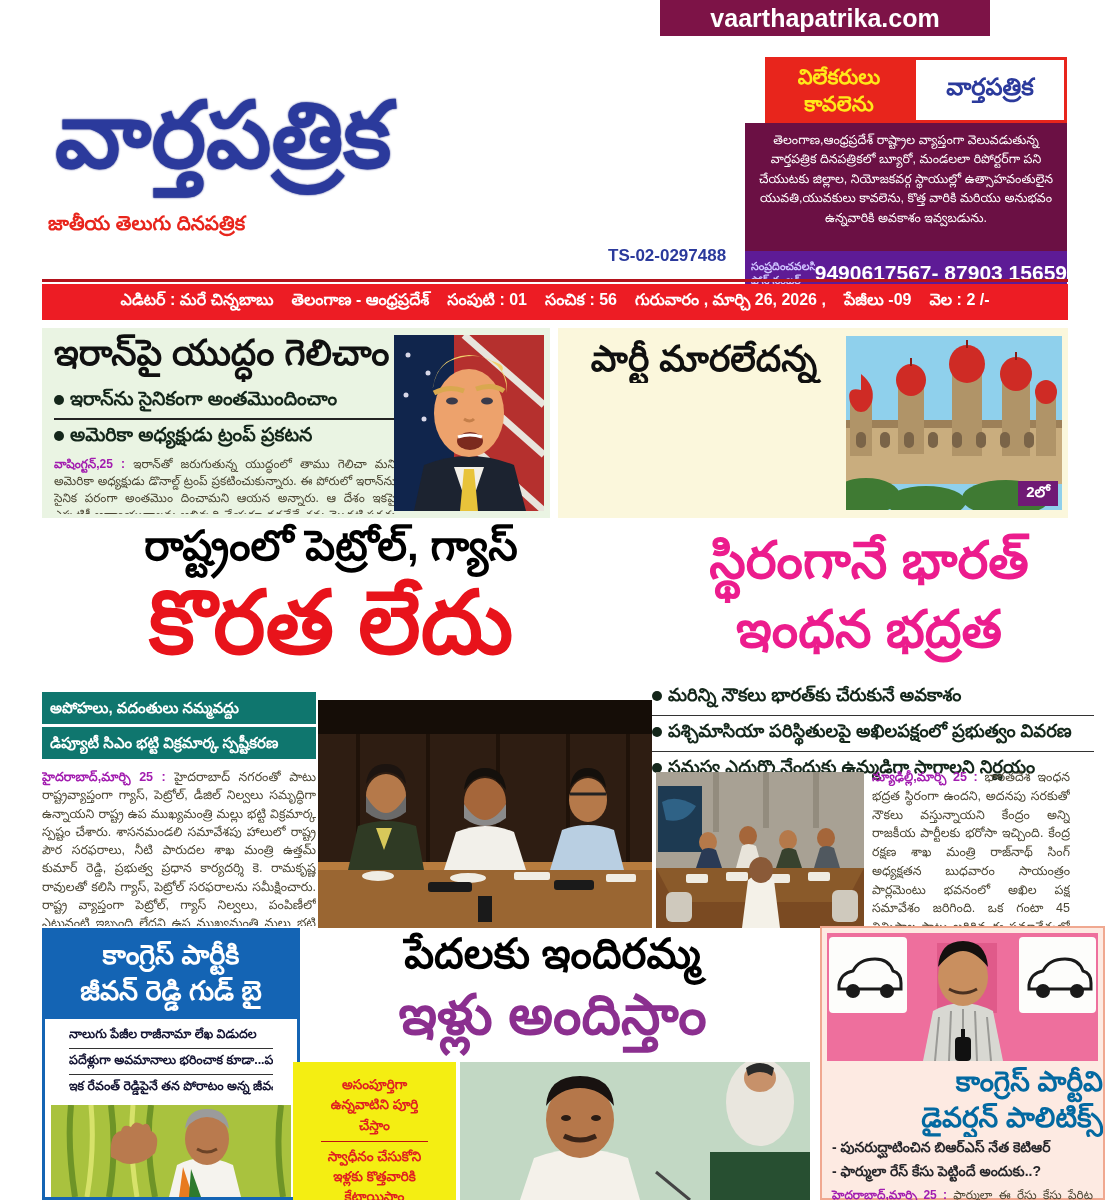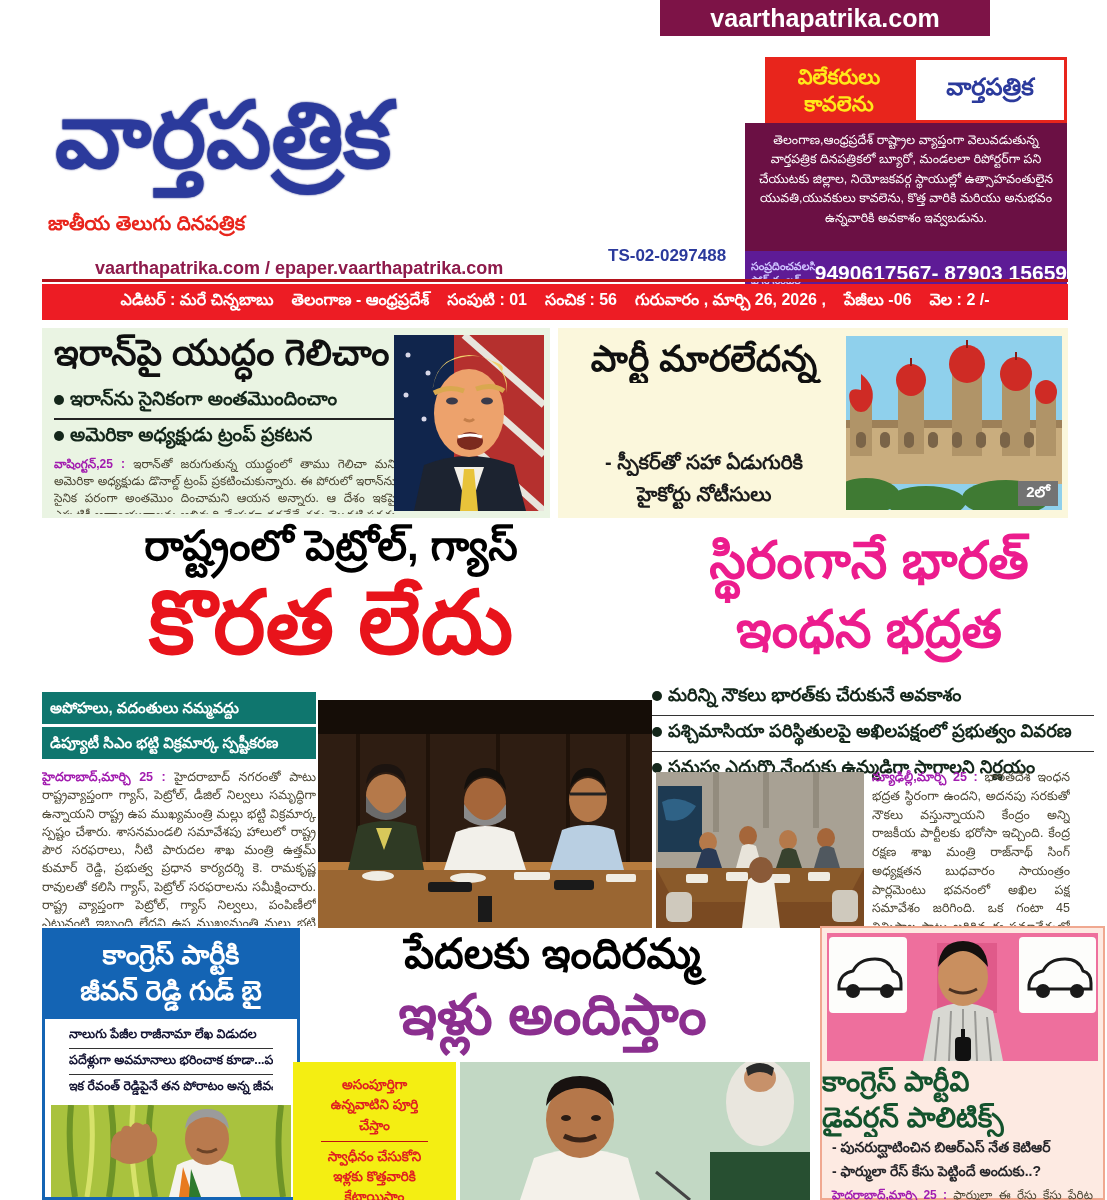--- a/index.html
+++ b/index.html
@@ -53,21 +53,21 @@
     color:#4c4734;text-align:justify;overflow:hidden;height:58px;}
   .dateline{font-weight:bold;color:#a21caf;}
 
   
   .mla{left:558px;top:328px;width:510px;height:190px;background:#fbf7dc;}
   .mla-headline{position:absolute;left:4px;top:8px;width:284px;text-align:center;font-size:36px;
     font-weight:bold;color:#101010;line-height:1.3;overflow:hidden;}
   .mla-sub{position:absolute;left:4px;top:118px;width:284px;text-align:center;font-size:20px;
     font-weight:bold;color:#1c1c1c;line-height:1.6;overflow:hidden;}
   .photo-frame{position:absolute;overflow:hidden;}
-  .badge{position:absolute;right:4px;bottom:4px;background:#737373;color:#fff;font-weight:bold;
+  .badge{position:absolute;right:4px;bottom:4px;background:#701a75;color:#fff;font-weight:bold;
     font-size:15px;padding:2px 8px;}
 
   
   .kicker{left:45px;top:522px;width:572px;text-align:center;font-size:42px;font-weight:bold;
     color:#000;white-space:nowrap;overflow:hidden;}
   .main-headline{left:45px;top:572px;width:572px;text-align:center;font-size:88px;font-weight:bold;
     color:#e8131b;white-space:nowrap;overflow:hidden;}
   .energy-headline{left:645px;top:526px;width:448px;text-align:center;font-size:52px;
     font-weight:bold;color:#ec1c8d;line-height:1.32;overflow:hidden;}
   .energy-bullets{left:652px;top:680px;width:442px;}
@@ -101,37 +101,36 @@
   .ind-head2{left:300px;top:982px;width:505px;text-align:center;font-size:56px;font-weight:bold;
     color:#8b2f8f;white-space:nowrap;overflow:hidden;}
   .yellow-box{left:293px;top:1062px;width:163px;height:138px;background:#f4ee12;
     text-align:center;padding-top:8px;box-sizing:border-box;overflow:hidden;}
   .y-line{font-size:13.5px;font-weight:bold;color:#e02020;padding:5px 4px;line-height:1.5;}
   .y-line.sep{border-bottom:1.5px solid #c01010;margin:0 28px;}
 
   
   .ktr{left:820px;top:926px;width:285px;height:274px;background:#fdeae2;border:2px solid #f0a890;
     box-sizing:border-box;}
-  .ktr-headline{text-align:left;font-size:28px;font-weight:bold;color:#14532d;line-height:1.3;
+  .ktr-headline{text-align:right;font-size:28px;font-weight:bold;color:#0369a1;line-height:1.3;
     margin-top:6px;white-space:nowrap;overflow:hidden;}
   .ktr-sub{font-size:14px;font-weight:bold;color:#26262a;padding:2px 10px;white-space:nowrap;overflow:hidden;}
   .ktr-body{font-size:12px;line-height:1.45;color:#4c4734;padding:2px 10px;text-align:justify;overflow:hidden;}
 </style>
 </head>
 <body>
 
 <div class="page">
 
   <div class="abs site-banner">
     <span>vaarthapatrika.com</span>
   </div>
 
   <div class="abs logo">వార్తపత్రిక</div>
   <div class="abs tagline">జాతీయ తెలుగు దినపత్రిక</div>
-  <div class="abs urls">vaarthapatrika.com / epaper.vaarthapatrika.com</div>
   <div class="abs regno">TS-02-0297488</div>
 
   <div class="abs ad">
     <div class="ad-row1">
       <div class="ad-title">
         <span>విలేకరులు</span>
         <span>కావలెను</span>
       </div>
       <div class="ad-logo">వార్తపత్రిక</div>
     </div>
@@ -145,21 +144,21 @@
     </div>
   </div>
 
   <div class="abs redline"></div>
   <div class="abs edition">
     <span>ఎడిటర్ : మరే చిన్నబాబు</span>
     <span>తెలంగాణ - ఆంధ్రప్రదేశ్</span>
     <span>సంపుటి : 01</span>
     <span>సంచిక : 56</span>
     <span>గురువారం , మార్చి 26, 2026 ,</span>
-    <span>పేజీలు -06</span>
+    <span>పేజీలు -09</span>
     <span>వెల : 2 /-</span>
   </div>
 
   <div class="abs iran">
     <div class="iran-headline">ఇరాన్‌పై యుద్ధం గెలిచాం</div>
     <div class="iran-bullets">
       <div class="b-row underlined nowrap"><span class="dot"></span><span>ఇరాన్‌ను సైనికంగా అంతమొందించాం</span></div>
       <div class="b-row nowrap"><span class="dot"></span><span>అమెరికా అధ్యక్షుడు ట్రంప్ ప్రకటన</span></div>
     </div>
     <div class="iran-body">
@@ -193,24 +192,20 @@
         <path d="M70 84 Q76 88 80 84" stroke="#c57f4a" stroke-width="3" fill="none"></path>
         <ellipse cx="76" cy="106" rx="13" ry="9" fill="#7c2a1e"></ellipse>
         <path d="M64 102 Q76 98 88 102" stroke="#fff" stroke-width="3" fill="none"></path>
       </svg>
     </div>
   </div>
 
   <div class="abs mla">
     <div class="mla-headline">
       <div>పార్టీ మారలేదన్న</div>
-    </div>
-    <div class="mla-sub">
-      <div>- స్పీకర్‌తో సహా ఏడుగురికి</div>
-      <div>హైకోర్టు నోటీసులు</div>
     </div>
     <div class="photo-frame" style="left:288px;top:8px;width:216px;height:174px;">
       <svg width="216" height="174" viewBox="0 0 216 174">
         <rect width="216" height="174" fill="#8fd0ec"></rect>
         <rect y="88" width="216" height="60" fill="#c9ad7e"></rect>
         <rect y="84" width="216" height="8" fill="#9d8058"></rect>
         <g fill="#b09468">
           <rect x="4" y="60" width="22" height="60"></rect>
             <rect x="52" y="48" width="26" height="70"></rect>
           <rect x="106" y="36" width="30" height="84"></rect>

